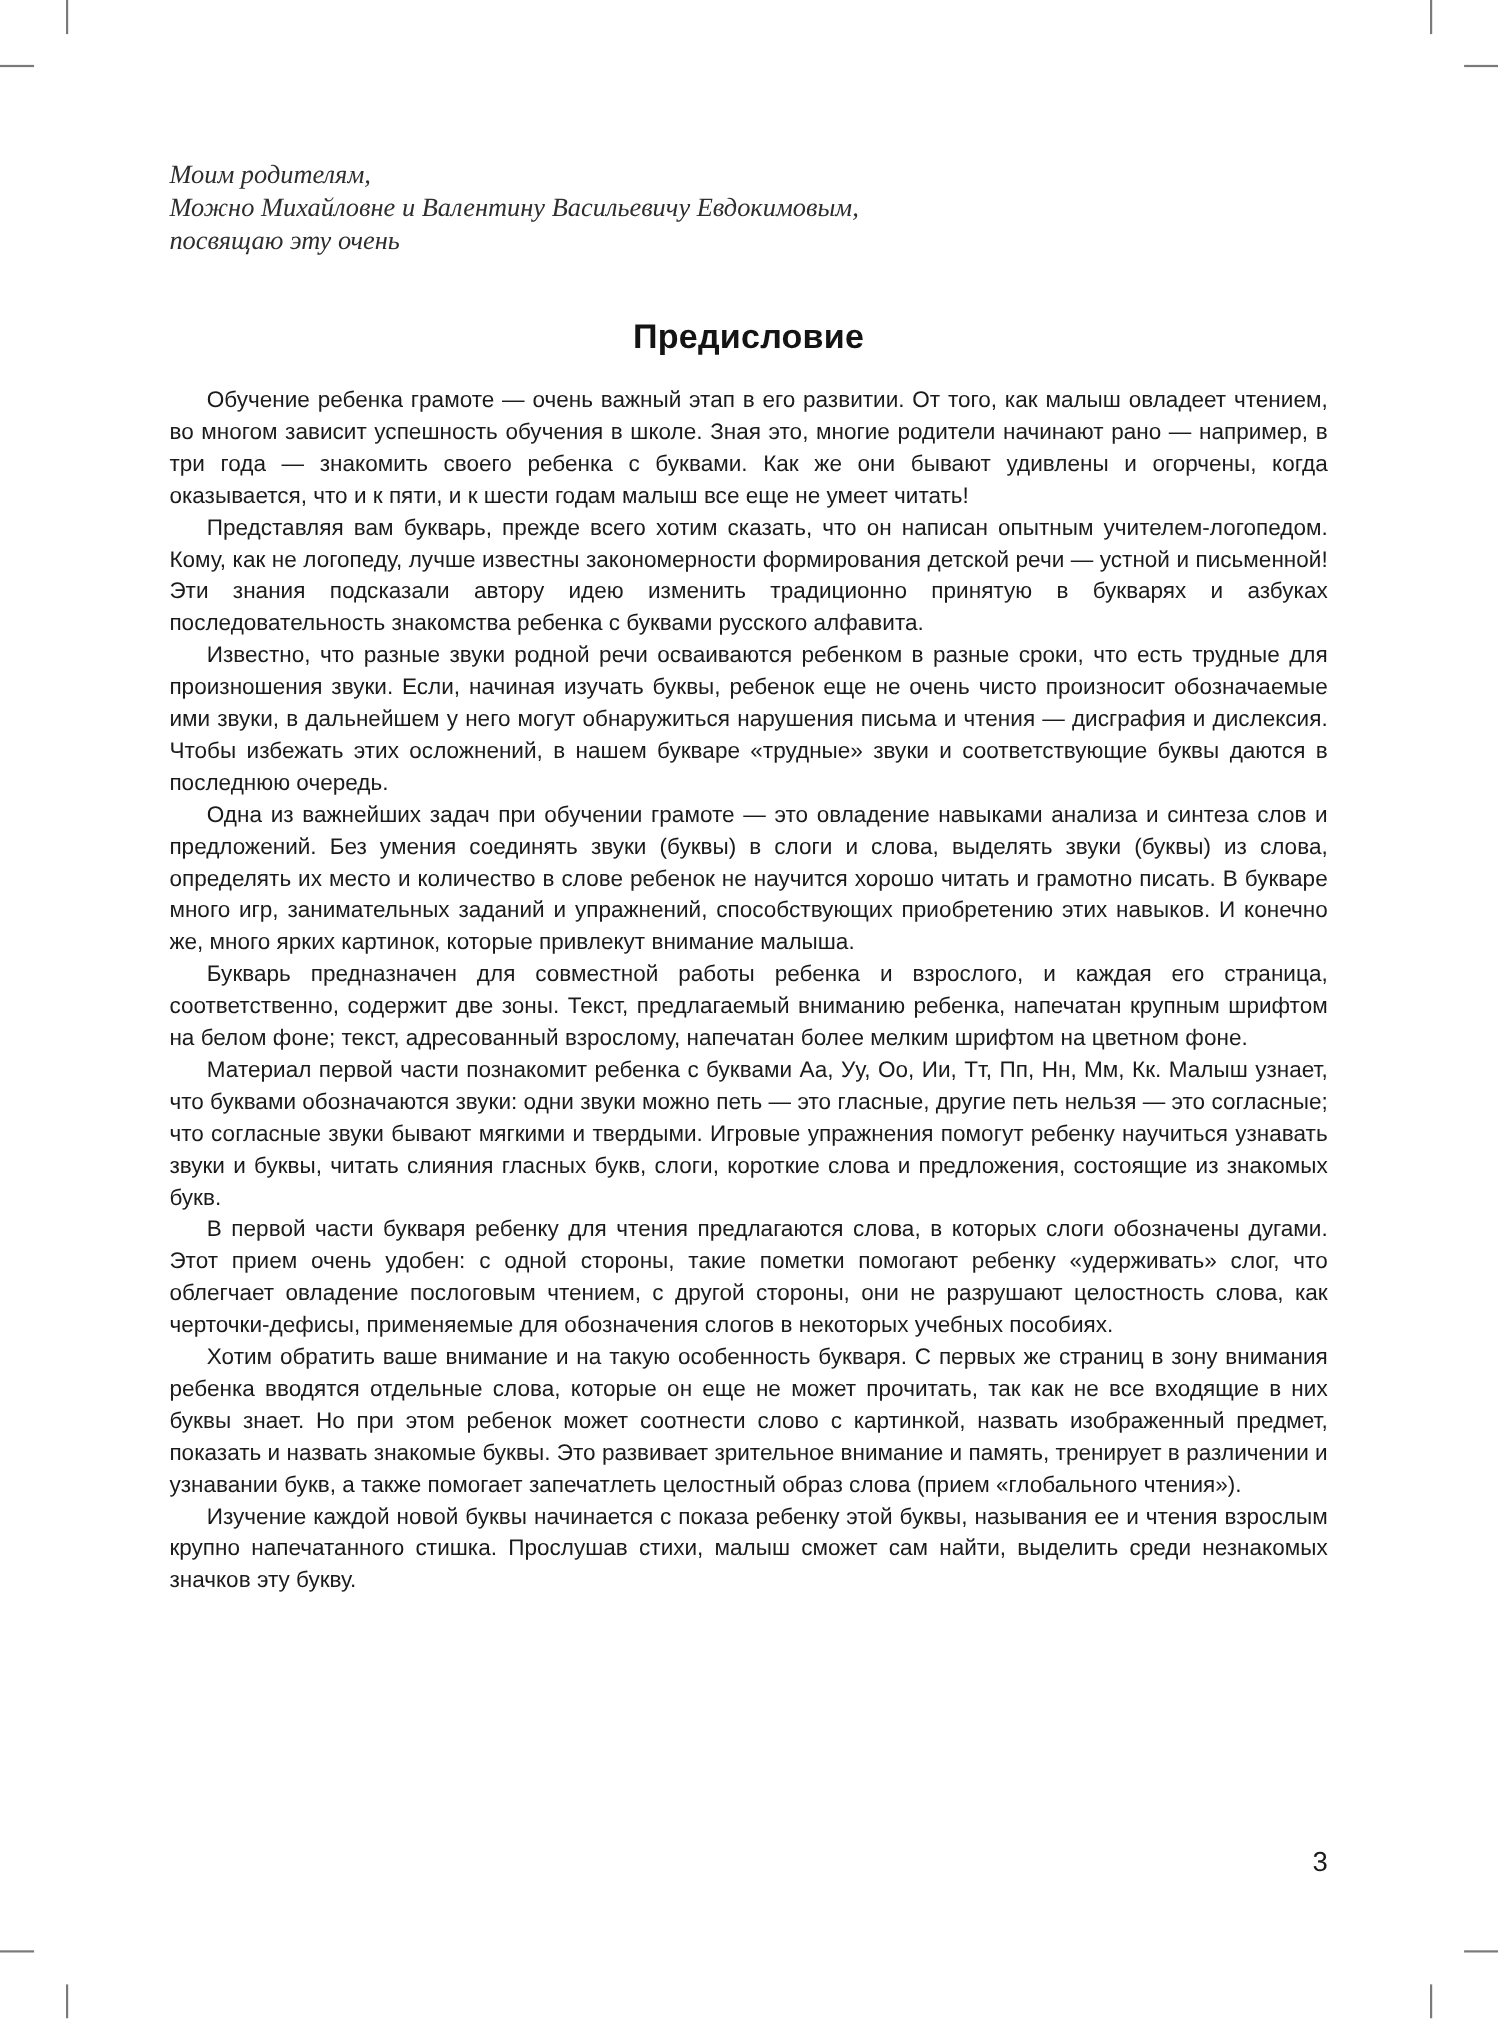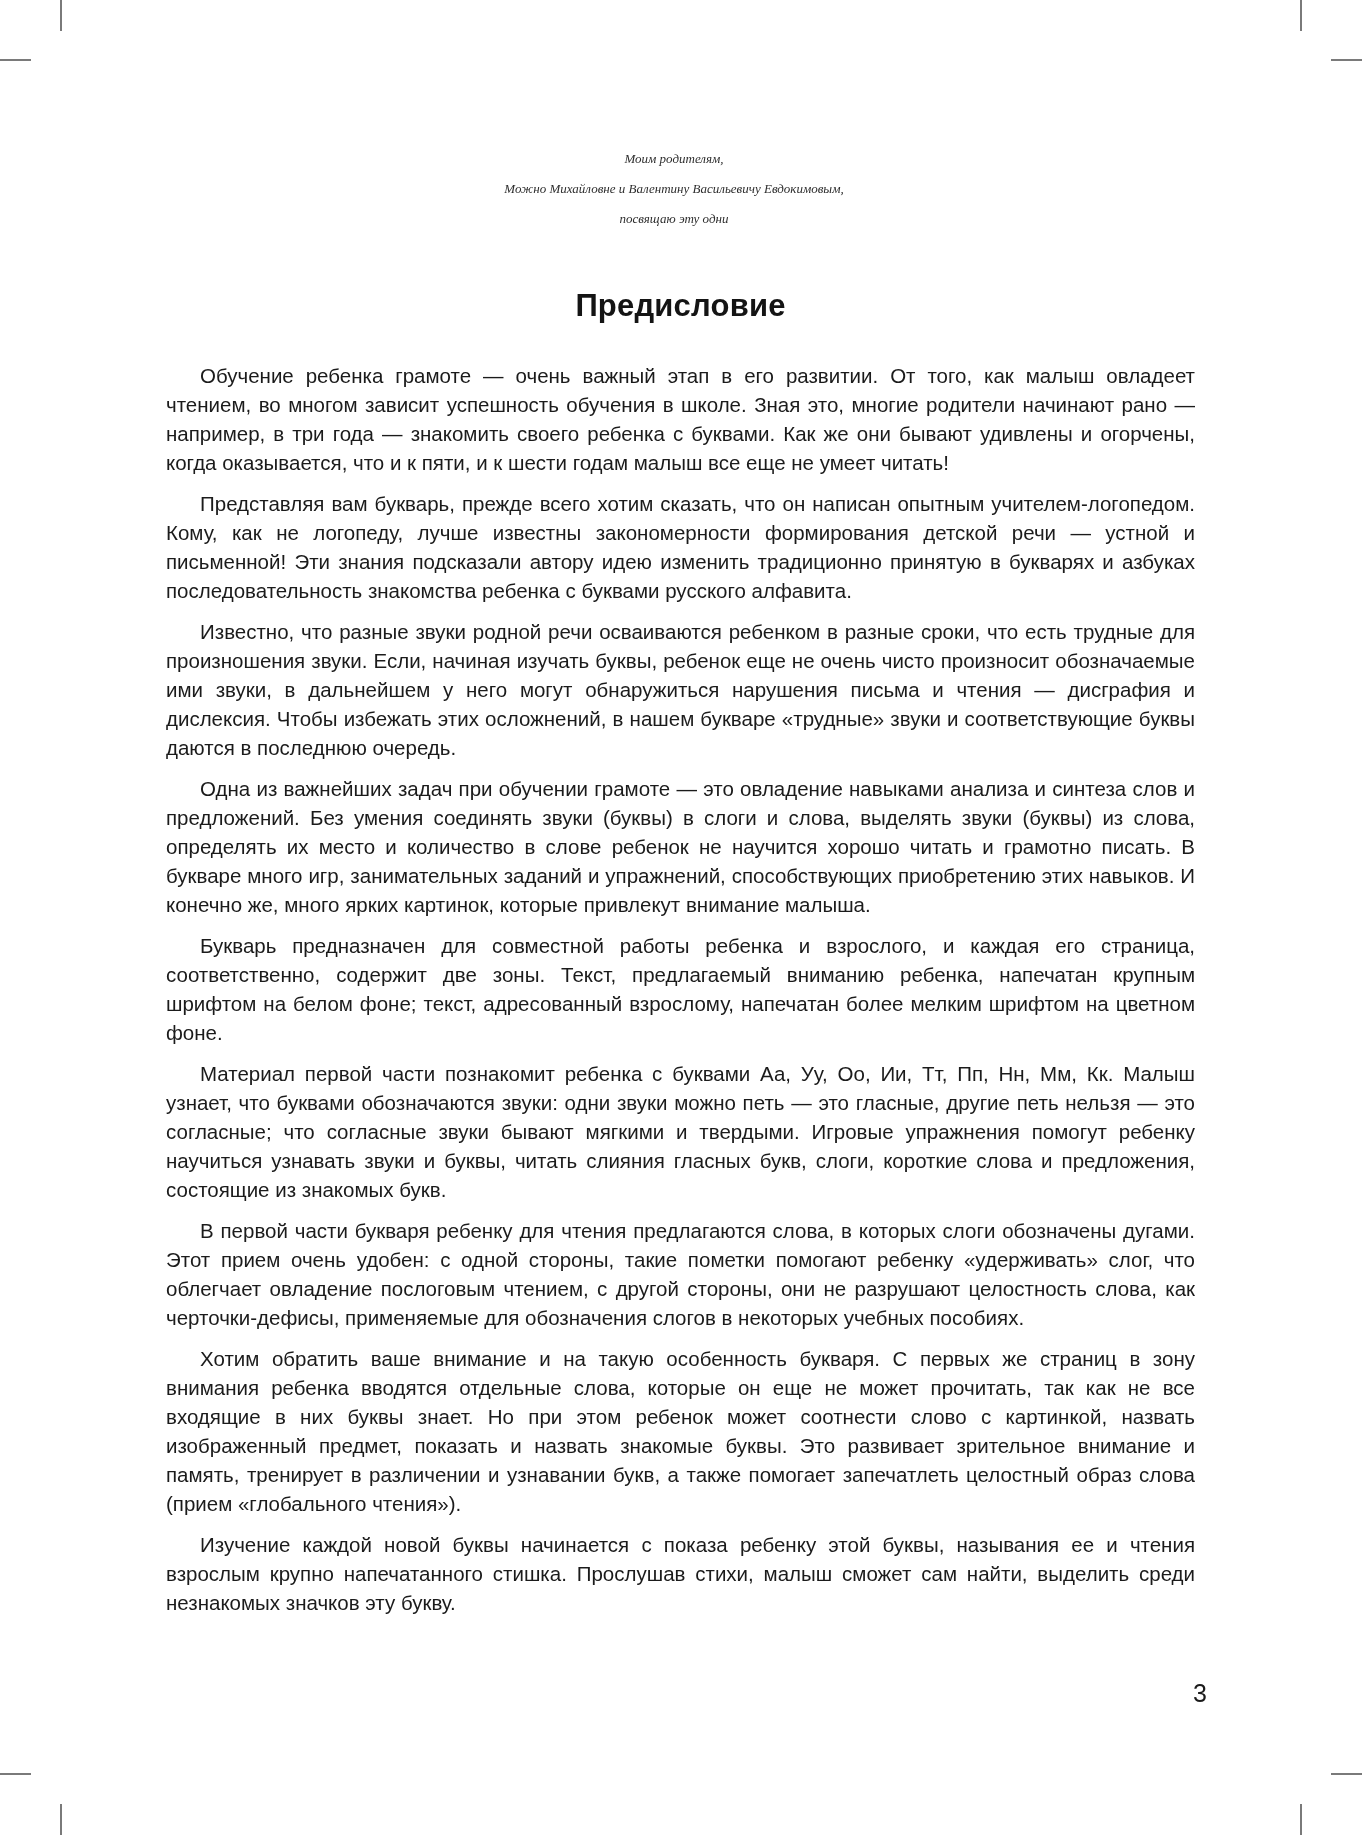--- a/index.html
+++ b/index.html
@@ -23,24 +23,24 @@
   .crop.bl-h { left: 0; top: 1773px; }
   .crop.bl-v { left: 60px; top: 1804px; }
   .crop.br-h { right: 0; top: 1773px; }
   .crop.br-v { left: 1300px; top: 1804px; }
 
   .dedication {
     position: absolute;
     left: 154px;
     top: 144px;
     width: 1040px;
-    text-align: center;
+    text-align: left;
     font-family: "Liberation Serif", serif;
     font-style: italic;
-    font-size: 13px;
+    font-size: 24px;
     line-height: 30px;
     color: #2e2e2e;
   }
 
   .preface-title {
     position: absolute;
     left: 154px;
     top: 268px;
     width: 1053px;
     text-align: center;
@@ -57,21 +57,21 @@
     top: 349px;
     width: 1053px;
     font-size: 20.5px;
     line-height: 29px;
     text-align: justify;
     hyphens: auto;
     -webkit-hyphens: auto;
     color: #1b1b1b;
   }
   .preface-body p {
-    margin: 12px;
+    margin: 0;
     text-indent: 34px;
   }
   .preface-body b { font-weight: normal; }
 
   .page-number {
     position: absolute;
     left: 154px;
     top: 1678px;
     width: 1053px;
     text-align: right;
@@ -88,21 +88,21 @@
 <div class="crop v tr-v"></div>
 <div class="crop h tr-h"></div>
 <div class="crop h bl-h"></div>
 <div class="crop v bl-v"></div>
 <div class="crop h br-h"></div>
 <div class="crop v br-v"></div>
 
 <div class="dedication">
   <div>Моим родителям,</div>
   <div>Можно Михайловне и Валентину Васильевичу Евдокимовым,</div>
-  <div>посвящаю эту одни</div>
+  <div>посвящаю эту очень</div>
 </div>
 
 <h1 class="preface-title">Предисловие</h1>
 
 <div class="preface-body">
     <p><span>Обучение ребенка грамоте — очень важный этап в его развитии. От того, как малыш овладеет чтением, во многом зависит успешность обучения в школе. Зная это, многие родители начинают рано — например, в три года — знакомить своего ребенка с буквами. Как же они бывают удивлены и огорчены, когда оказывается, что и к пяти, и к шести годам малыш все еще не умеет читать!</span></p>
     <p><span>Представляя вам букварь, прежде всего хотим сказать, что он написан опытным учителем-логопедом. Кому, как не логопеду, лучше известны закономерности формирования детской речи — устной и письменной! Эти знания подсказали автору идею изменить традиционно принятую в букварях и азбуках последовательность знакомства ребенка с буквами русского алфавита.</span></p>
     <p><span>Известно, что разные звуки родной речи осваиваются ребенком в разные сроки, что есть трудные для произношения звуки. Если, начиная изучать буквы, ребенок еще не очень чисто произносит обозначаемые ими звуки, в дальнейшем у него могут обнаружиться нарушения письма и чтения — дисграфия и дислексия. Чтобы избежать этих осложнений, в нашем букваре «трудные» звуки и соответствующие буквы даются в последнюю очередь.</span></p>
     <p><span>Одна из важнейших задач при обучении грамоте — это овладение навыками анализа и синтеза слов и предложений. Без умения соединять звуки (буквы) в слоги и слова, выделять звуки (буквы) из слова, определять их место и количество в слове ребенок не научится хорошо читать и грамотно писать. В букваре много игр, занимательных заданий и упражнений, способствующих приобретению этих навыков. И конечно же, много ярких картинок, которые привлекут внимание малыша.</span></p>
     <p><span>Букварь предназначен для совместной работы ребенка и взрослого, и каждая его страница, соответственно, содержит две зоны. Текст, предлагаемый вниманию ребенка, напечатан крупным шрифтом на белом фоне; текст, адресованный взрослому, напечатан более мелким шрифтом на цветном фоне.</span></p>

